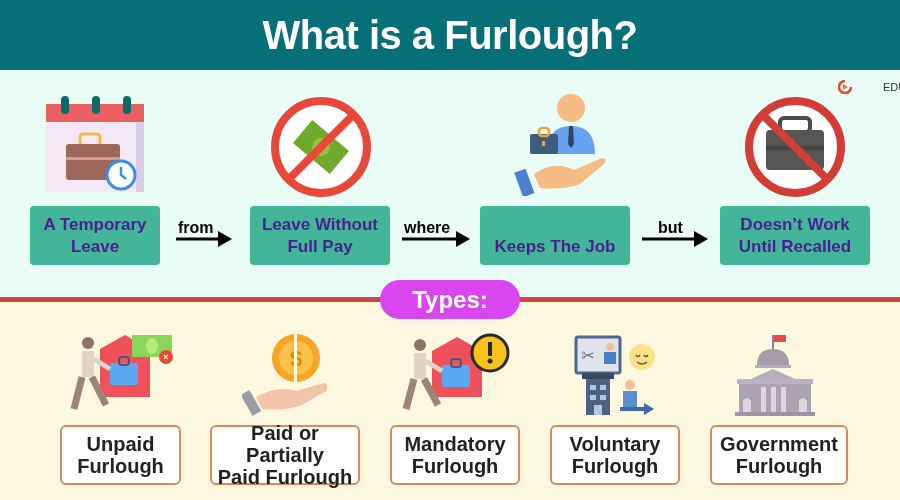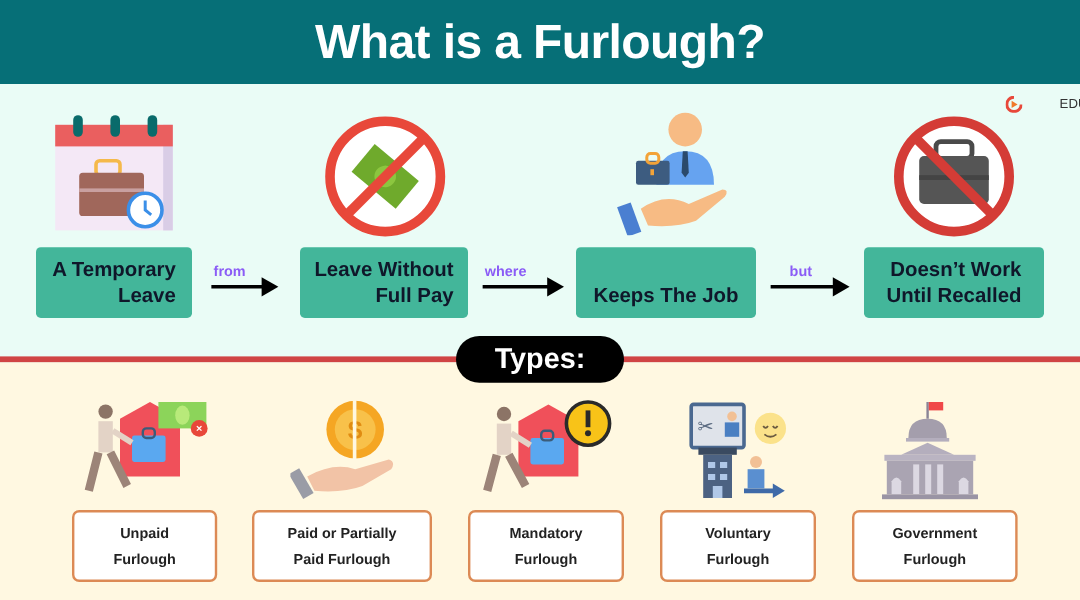--- a/index.html
+++ b/index.html
@@ -6,26 +6,26 @@
   html, body { width: 900px; height: 500px; overflow: hidden; }
   body { font-family: "Liberation Sans", sans-serif; position: relative; background: #eafcf6; }
   .header { position: absolute; left: 0; top: 0; width: 900px; height: 70px; background: #066f77; display: flex; align-items: center; justify-content: center; }
   .header h1 { color: #fff; font-size: 40px; font-weight: bold; letter-spacing: -0.5px; }
   .top { position: absolute; left: 0; top: 70px; width: 900px; height: 228px; background: #eafcf6; }
   .bottom { position: absolute; left: 0; top: 302px; width: 900px; height: 198px; background: #fff8e1; }
   .divider { position: absolute; left: 0; top: 297px; width: 900px; height: 5px; background: #d04444; }
   .logo { position: absolute; left: 838px; top: 80px; display: flex; align-items: center; gap: 3px; }
   .logo span { font-size: 11px; color: #333; padding-left: 28px; }
   .icon { position: absolute; }
-  .step { position: absolute; top: 206px; height: 59px; background: #43b69a; border-radius: 4px; color: #0f172a; font-weight: bold; font-size: 17px; line-height: 22px; display: flex; align-items: center; justify-content: center; text-align: right; }
+  .step { position: absolute; top: 206px; height: 59px; background: #43b69a; border-radius: 4px; color: #4c1d95; font-weight: bold; font-size: 17px; line-height: 22px; display: flex; align-items: center; justify-content: center; text-align: center; }
   .conn { position: absolute; top: 219px; width: 58px; height: 30px; }
-  .conn .lbl { position: absolute; top: 0; left: 2px; font-size: 12px; font-weight: bold; color: #8b5cf6; }
+  .conn .lbl { position: absolute; top: 0; left: 2px; font-size: 16px; font-weight: bold; color: #000000; }
   .conn svg { position: absolute; left: 0; top: 10px; }
-  .types-pill { position: absolute; left: 380px; top: 280px; width: 140px; height: 39px; background: #000000; border-radius: 20px; color: #fff; font-size: 24px; font-weight: bold; display: flex; align-items: center; justify-content: center; }
-  .type-box { position: absolute; top: 425px; height: 60px; background: #fff; border: 2px solid #dc8a55; border-radius: 6px; color: #222; font-weight: bold; font-size: 12px; line-height: 22px; display: flex; align-items: center; justify-content: center; text-align: center; }
+  .types-pill { position: absolute; left: 380px; top: 280px; width: 140px; height: 39px; background: #d946ef; border-radius: 20px; color: #fff; font-size: 24px; font-weight: bold; display: flex; align-items: center; justify-content: center; }
+  .type-box { position: absolute; top: 425px; height: 60px; background: #fff; border: 2px solid #dc8a55; border-radius: 6px; color: #222; font-weight: bold; font-size: 20px; line-height: 22px; display: flex; align-items: center; justify-content: center; text-align: center; }
 </style>
 </head>
 <body>
 
 <div class="header">
   <h1>What is a Furlough?</h1>
 </div>
 
 <div class="top"></div>
 <div class="divider"></div>

